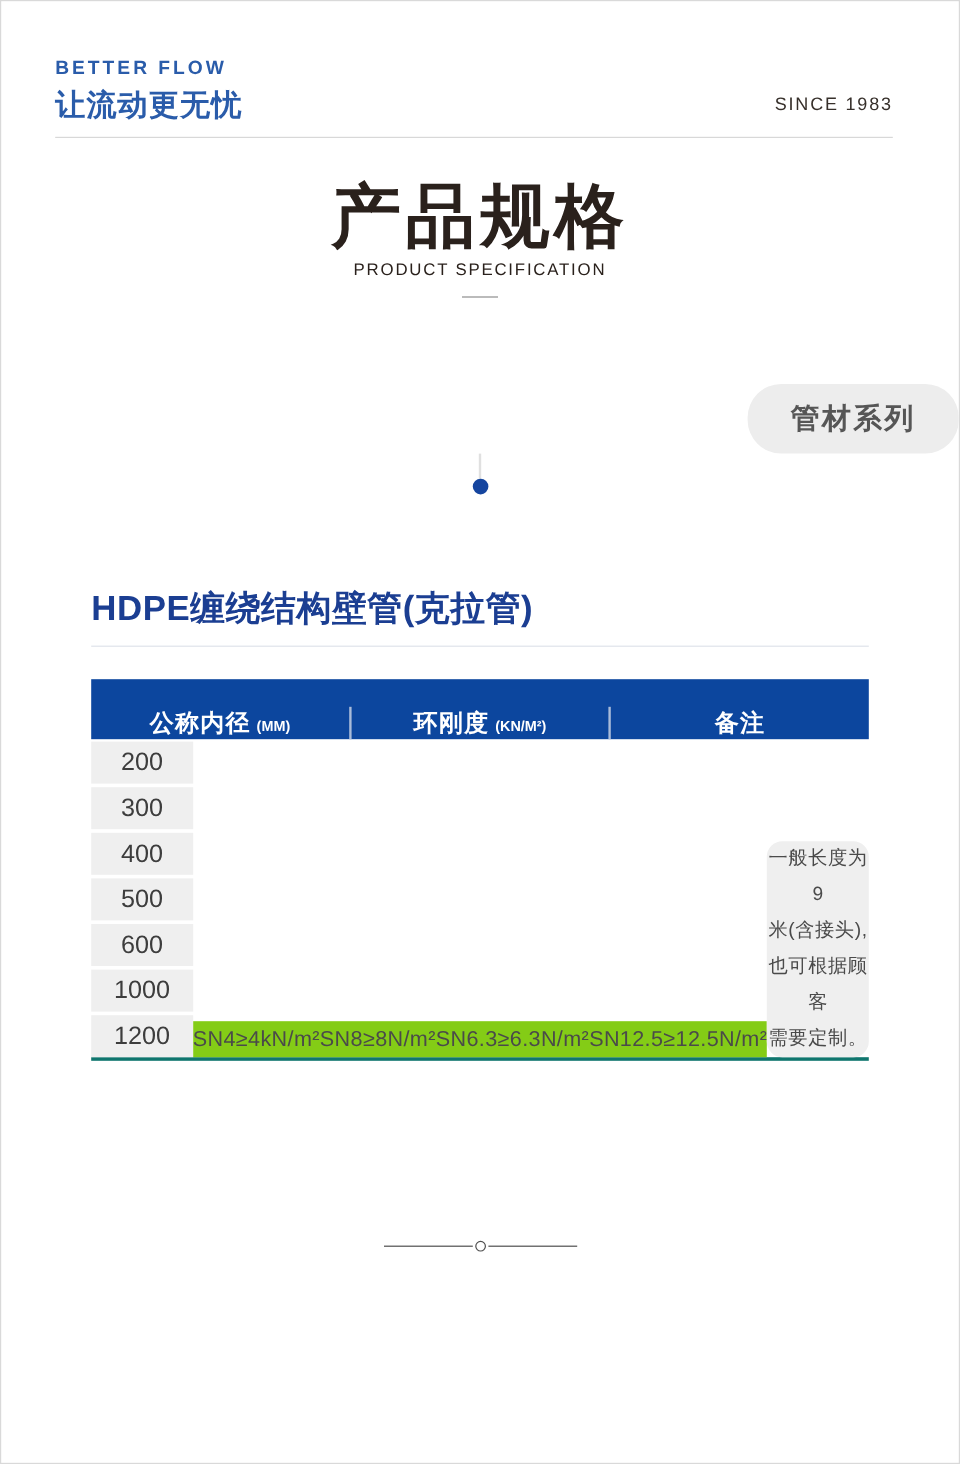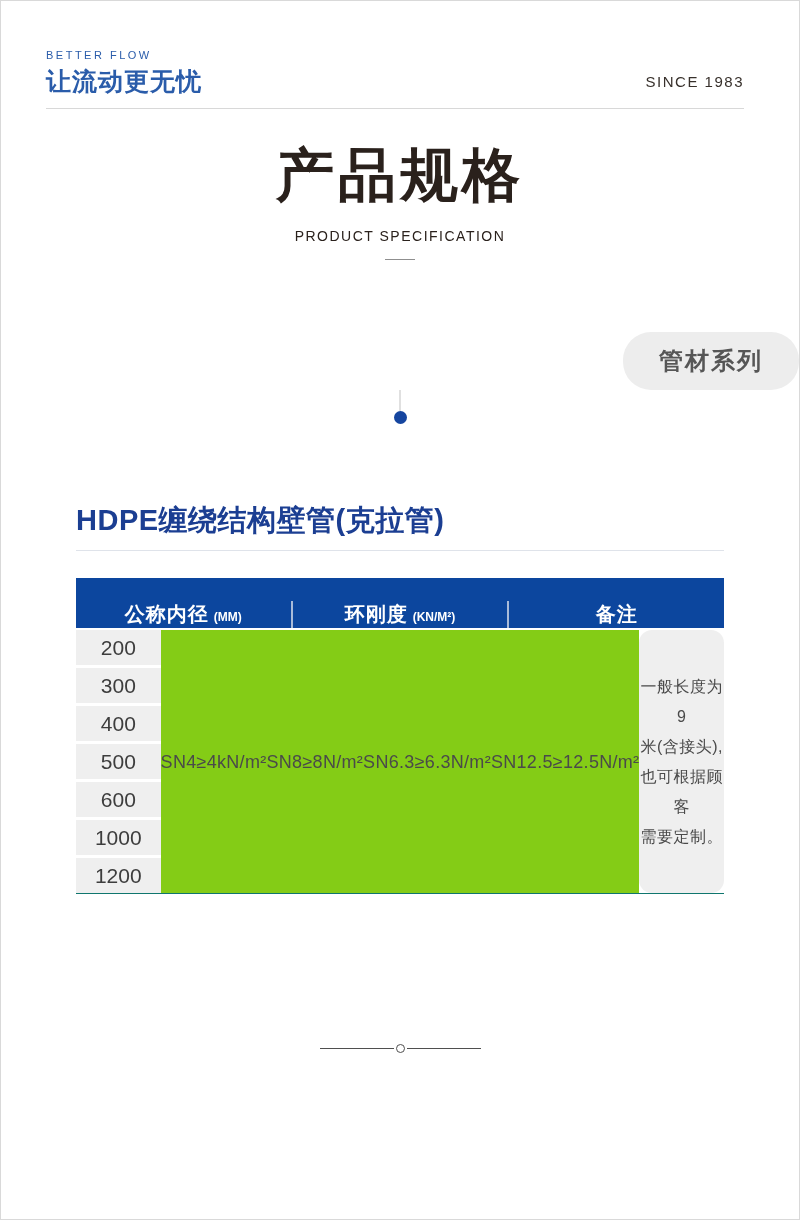--- a/index.html
+++ b/index.html
@@ -9,28 +9,28 @@
     position:relative; width:800px; height:1220px; background:#ffffff;
     border:1px solid #d9d9d9; overflow:hidden;
   }
 
   
   .header {
     margin:0 55px 0 45px; padding-top:48px; padding-bottom:10px;
     border-bottom:1px solid #d8d8d8;
     display:flex; justify-content:space-between; align-items:flex-end;
   }
-  .brand-en { color:#2a5caa; font-size:11px; font-weight:normal; letter-spacing:2.5px; }
+  .brand-en { color:#2a5caa; font-size:16px; font-weight:bold; letter-spacing:2.5px; }
   .brand-cn { color:#2a5caa; font-size:25px; font-weight:900; letter-spacing:1px; margin-top:4px; }
   .since { color:#37302b; font-size:15px; letter-spacing:1.5px; padding-bottom:8px; }
 
   
   .title-block { text-align:center; margin-top:34px; }
   .main-title { font-size:58px; font-weight:900; color:#2a211c; letter-spacing:4px; line-height:1.1; }
-  .sub-title { margin-top:21px; font-size:14px; color:#2a211c; letter-spacing:1.5px; }
+  .sub-title { margin-top:3px; font-size:14px; color:#2a211c; letter-spacing:1.5px; }
   .title-rule { width:30px; height:1px; background:#8f8f8f; margin:15px auto 0; }
 
   
   .badge-wrap { margin-top:72px; text-align:right; }
   .badge {
     display:inline-block; background:#ededed; border-radius:28px;
     padding:13px 36px; font-size:24px; font-weight:bold; color:#565656; letter-spacing:2px;
   }
   .connector { width:2px; height:21px; background:#e0e0e0; margin:0 auto; }
   .dot { width:13px; height:13px; border-radius:50%; background:#15459f; margin:0 auto; }
@@ -39,21 +39,21 @@
   .section { margin:80px 75px 0; }
   .section-heading { color:#1b3e92; font-size:29px; font-weight:700; letter-spacing:0.5px; line-height:1.15; }
   .section-rule { height:1px; background:#dfe3ea; margin-top:13px; }
 
   
   .spec-table { margin:27px 75px 0; }
   .thead { display:flex; height:50px; background:#0c469e; color:#fff;align-items:flex-end; }
   .th { flex:1; display:flex; align-items:center; justify-content:center; font-size:20px; font-weight:bold; letter-spacing:1px; }
   .th + .th { border-left:2px solid #a9bbd9; }
   .th .unit { font-size:12px; margin-left:5px; margin-top:4px; letter-spacing:0; }
-  .tbody { display:flex; margin-top:2px; border-bottom:1px solid #0f766e; }
+  .tbody { display:flex; margin-top:2px; border-bottom:3px solid #0f766e;align-items:flex-end; }
   .col { flex:1; }
   .col-diameters { display:flex; flex-direction:column; gap:3px; }
   .cell {
     flex:1; background:#efefef; min-height:35px;
     display:flex; align-items:center; justify-content:center;
     font-size:21px; color:#3d3d3d;
   }
   .col-stiffness {
     background:#84cc16; display:flex; 
     align-items:center; justify-content:center;

